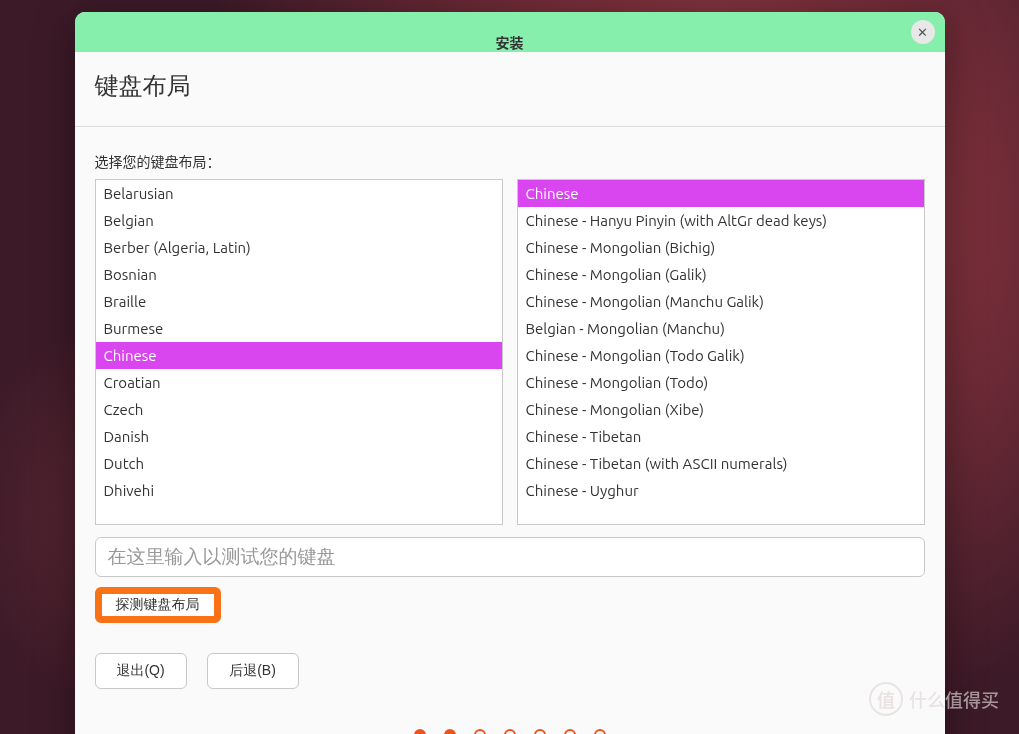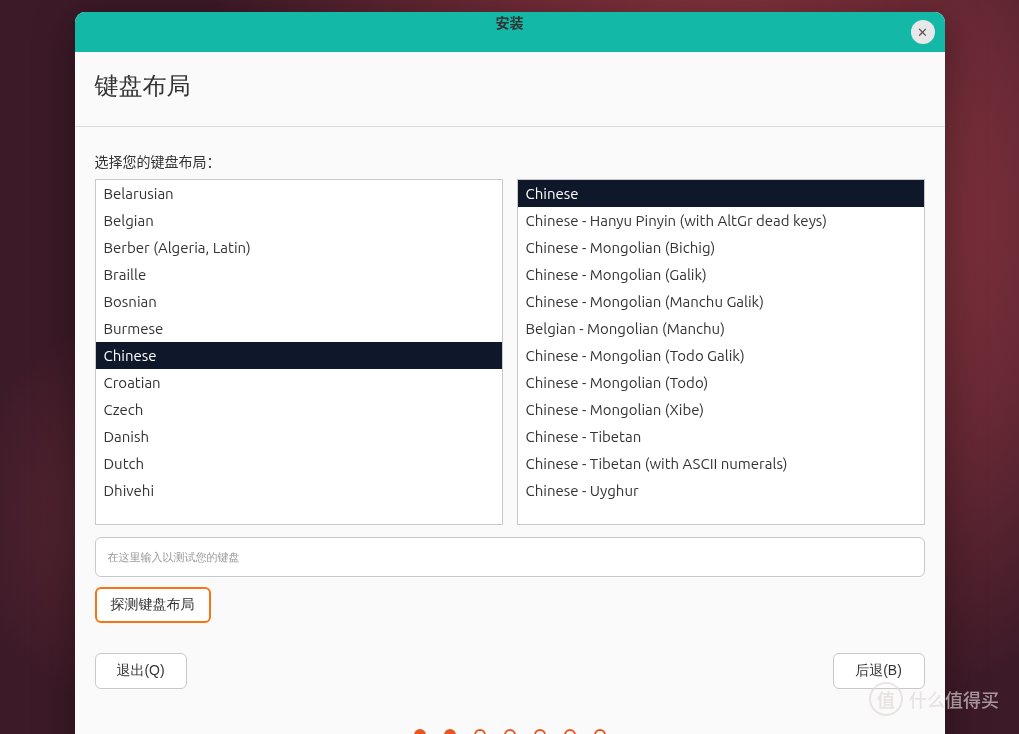--- a/index.html
+++ b/index.html
@@ -36,24 +36,24 @@
       width: 870px;
       background: #fafafa;
       border-radius: 10px;
       box-shadow: 0 8px 40px rgba(0,0,0,0.4);
       margin-top: 12px;
       overflow: hidden;
     }
     .titlebar {
       height: 40px;
       display: flex;
-      align-items: flex-start;
+      align-items: flex-end;
       justify-content: center;
       position: relative;
-      background: #14b8a6;
+      background: #86efac;
     }
     .titlebar-title {
       font-size: 14px;
       font-weight: bold;
       color: #333;
     }
     .close-btn {
       position: absolute;
       right: 10px;
       top: 8px;
@@ -105,51 +105,51 @@
     .list-item {
       padding: 2px 8px;
       color: #333;
       cursor: pointer;
       line-height: 23px;
       white-space: nowrap;
       overflow: hidden;
       text-overflow: ellipsis;
     }
     .list-item.selected {
-      background: #0f172a;
+      background: #d946ef;
       color: #fff;
     }
     .test-input {
       width: 100%;
       height: 40px;
       border: 1px solid #c8c8c8;
       border-radius: 6px;
       padding: 0 12px;
-      font-size: 11px;
+      font-size: 19px;
       color: #333;
       background: #fff;
       margin-bottom: 10px;
     }
     .test-input::placeholder {
       color: #999;
     }
     .detect-btn {
       height: 36px;
       padding: 0 14px;
-      border: 2px solid #f97316;
+      border: 7px solid #f97316;
       border-radius: 6px;
       background: #fff;
       font-size: 14px;
       color: #333;
       cursor: pointer;
     }
     .footer-buttons {
       display: flex;
-      gap: 10px;
-      justify-content: space-between;
+      gap: 20px;
+      justify-content: flex-start;
       margin-top: 30px;
     }
     .footer-buttons button {
       height: 36px;
       min-width: 92px;
       padding: 0 18px;
       border: 1px solid #c8c8c8;
       border-radius: 6px;
       background: #fff;
       font-size: 14px;
@@ -218,22 +218,22 @@
     <h1 class="page-title">键盘布局</h1>
     <div class="divider"></div>
 
     <div class="prompt">选择您的键盘布局：</div>
 
     <div class="lists">
       <div class="listbox" id="layouts-list">
           <div class="list-item">Belarusian</div>
           <div class="list-item">Belgian</div>
           <div class="list-item">Berber (Algeria, Latin)</div>
+          <div class="list-item">Bosnian</div>
           <div class="list-item">Braille</div>
-          <div class="list-item">Bosnian</div>
           <div class="list-item">Burmese</div>
           <div class="list-item selected">Chinese</div>
           <div class="list-item">Croatian</div>
           <div class="list-item">Czech</div>
           <div class="list-item">Danish</div>
           <div class="list-item">Dutch</div>
           <div class="list-item">Dhivehi</div>
         </div>
       <div class="listbox" id="variants-list">
           <div class="list-item selected">Chinese</div>

